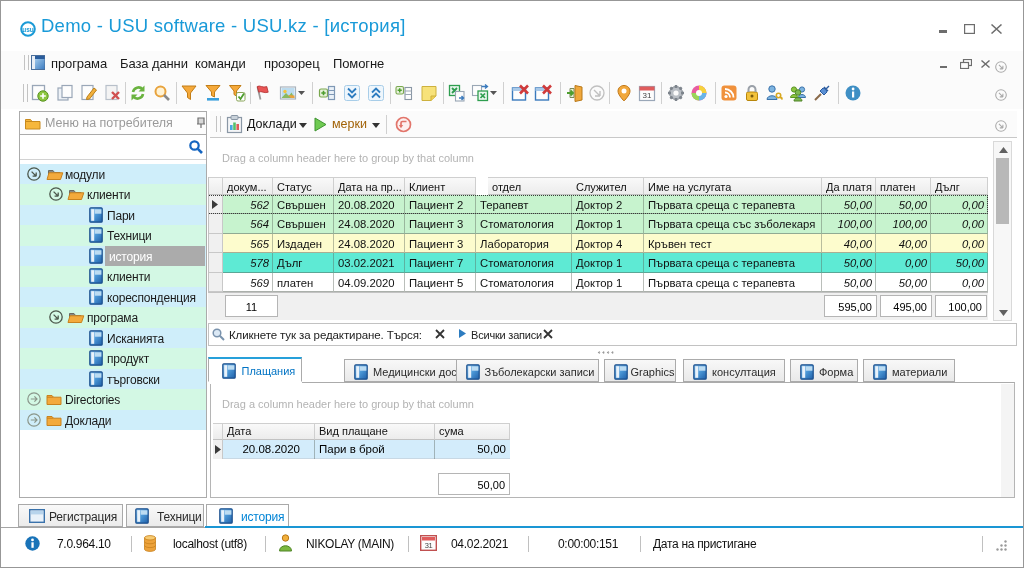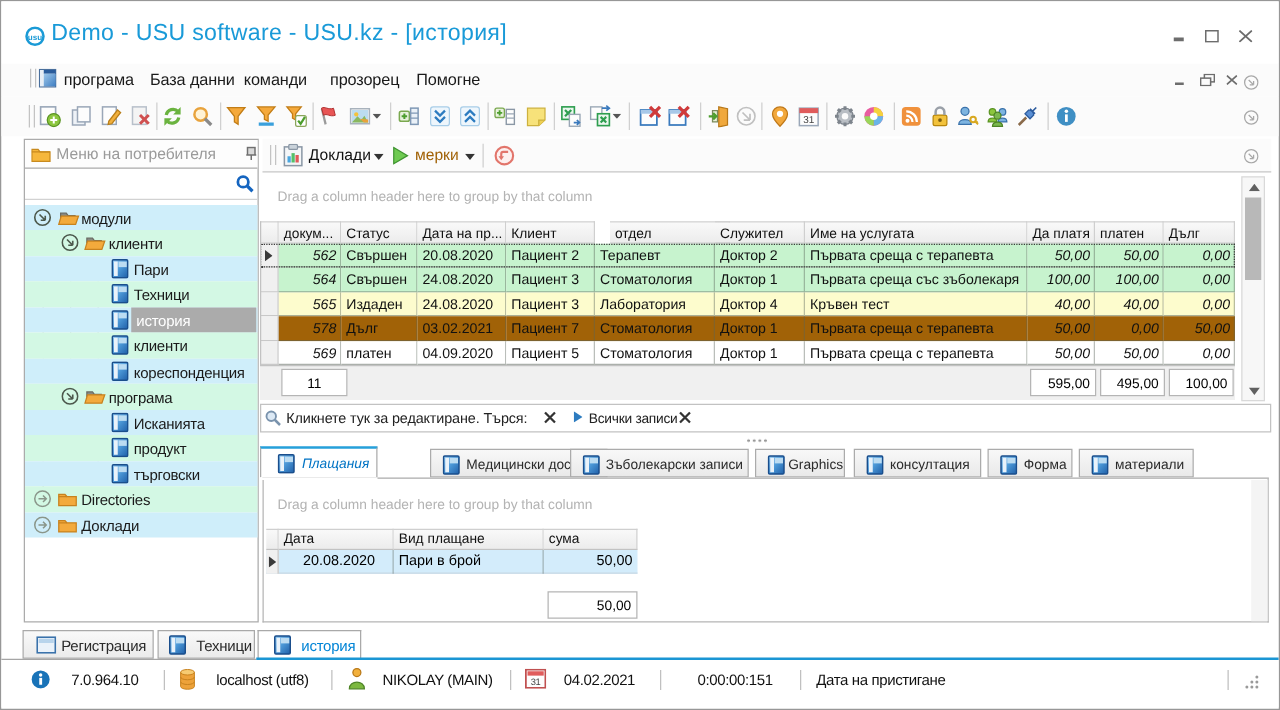--- a/index.html
+++ b/index.html
@@ -36,21 +36,21 @@
 .gh{position:absolute;background:linear-gradient(#f9f9f9,#ececec);border-right:1px solid #cfcfcf;border-top:1px solid #cfcfcf;border-bottom:1px solid #c2c2c2;font-size:11px;color:#111;padding:3px 0 0 4px;height:18px;white-space:nowrap;overflow:hidden;}
 .cell{position:absolute;font-size:11.3px;color:#111;padding-top:4px;height:19.4px;border-right:1px solid rgba(90,100,90,0.42);white-space:nowrap;overflow:hidden;}
 .num{text-align:right;padding-right:3px;font-style:italic;}
 .txt{padding-left:4px;}
 .sumbox{position:absolute;height:22px;background:#fff;border:1px solid #b5b5b5;font-size:11px;text-align:right;padding:5px 4px 0 0;}
 
 .grow{position:absolute;left:207px;width:780px;height:19.4px;}
 .grow .cell{height:19.4px;border-bottom:1px solid rgba(90,100,90,0.5);}
 .c0{position:absolute;left:0;width:15px;height:19.4px;background:#f0f0f0;border-right:1px solid #c8c8c8;border-bottom:1px solid #c8c8c8;}
 .c1{left:15px;width:50px}.c2{left:65px;width:61px}.c3{left:126px;width:71px}.c4{left:197px;width:71px}.c5{left:268px;width:96px}.c6{left:364px;width:72px}.c7{left:436px;width:178px}.c8{left:614px;width:54px}.c9{left:668px;width:55px}.c10{left:723px;width:57px}
-.bgg{background:#c7f3ce}.bgy{background:#fdfccd}.bgp{background:#a16207}.bgw{background:#fff}
+.bgg{background:#c7f3ce}.bgy{background:#fdfccd}.bgp{background:#5eead4}.bgw{background:#fff}
 
 .sb{position:absolute;background:#f7f7f7;border:1px solid #d9d9d9;}
 
 .tab{position:absolute;font-size:11px;color:#2b2b2b;background:linear-gradient(#f8f8f8,#e9e9e9);border:1px solid #ababab;height:25px;padding:6px 0 0 28px;white-space:nowrap;overflow:hidden;}
 .tabactive{background:#fff;border-top:2px solid #26a0da;color:#0073c4;border-bottom:1px solid #fff;padding-left:33px;}
 
 .btab{position:absolute;font-size:12px;letter-spacing:-0.2px;color:#2b2b2b;background:linear-gradient(#f9f9f9,#ebebeb);border:1px solid #a9a9a9;height:23px;padding:5px 0 0 30px;white-space:nowrap;overflow:hidden;}
 .btabactive{background:#fff;color:#0084d6;border-bottom:1px solid #fff;}
 
 #status{left:0;top:527px;width:1022px;height:38px;background:#fff;font-size:12px;letter-spacing:-0.3px;color:#111;}
@@ -590,21 +590,21 @@
 <svg class="abs" style="left:458px;top:328px" width="7" height="9">
     <path d="M0,0 L7,4.5 L0,9 Z" fill="#2d7cc0"></path>
   </svg>
 <div class="abs" style="left:470px;top:328px;font-size:11px;letter-spacing:-0.2px;color:#222">Всички записи</div>
 <svg class="abs" style="left:542px;top:328px" width="10" height="10">
     <path d="M1,1 L9,9 M9,1 L1,9" stroke="#333" stroke-width="1.8"></path>
   </svg>
 
 <div class="abs" style="left:596px;top:350px;width:18px;height:3px;background:radial-gradient(circle 1px at 2px 1.5px,#999 1px,transparent 1.2px) 0 0/4.5px 3px repeat-x;"></div>
 
-<div class="abs tab tabactive" style="left:206.5px;top:355.5px;width:94px;font-style:italic;"><svg class="abs" style="left:13px;top:4px" width="14" height="16" viewBox="0 0 14 16">
+<div class="abs tab tabactive" style="left:206.5px;top:355.5px;width:94px;"><svg class="abs" style="left:13px;top:4px" width="14" height="16" viewBox="0 0 14 16">
       <use href="#book"></use>
     </svg>Плащания</div>
 <div class="abs tab" style="left:307px;top:357.5px;width:141.5px;height:23px;margin-left:36px;"><svg class="abs" style="left:9px;top:4px" width="14" height="16" viewBox="0 0 14 16">
       <use href="#book"></use>
     </svg>Медицински досиета</div>
 <div class="abs tab" style="left:454.5px;top:357.5px;width:143px;height:23px;"><svg class="abs" style="left:9px;top:4px" width="14" height="16" viewBox="0 0 14 16">
       <use href="#book"></use>
     </svg>Зъболекарски записи</div>
 <div class="abs tab" style="left:602.5px;top:357.5px;width:72px;height:23px;padding-left:26px;"><svg class="abs" style="left:9px;top:4px" width="14" height="16" viewBox="0 0 14 16">
       <use href="#book"></use>

